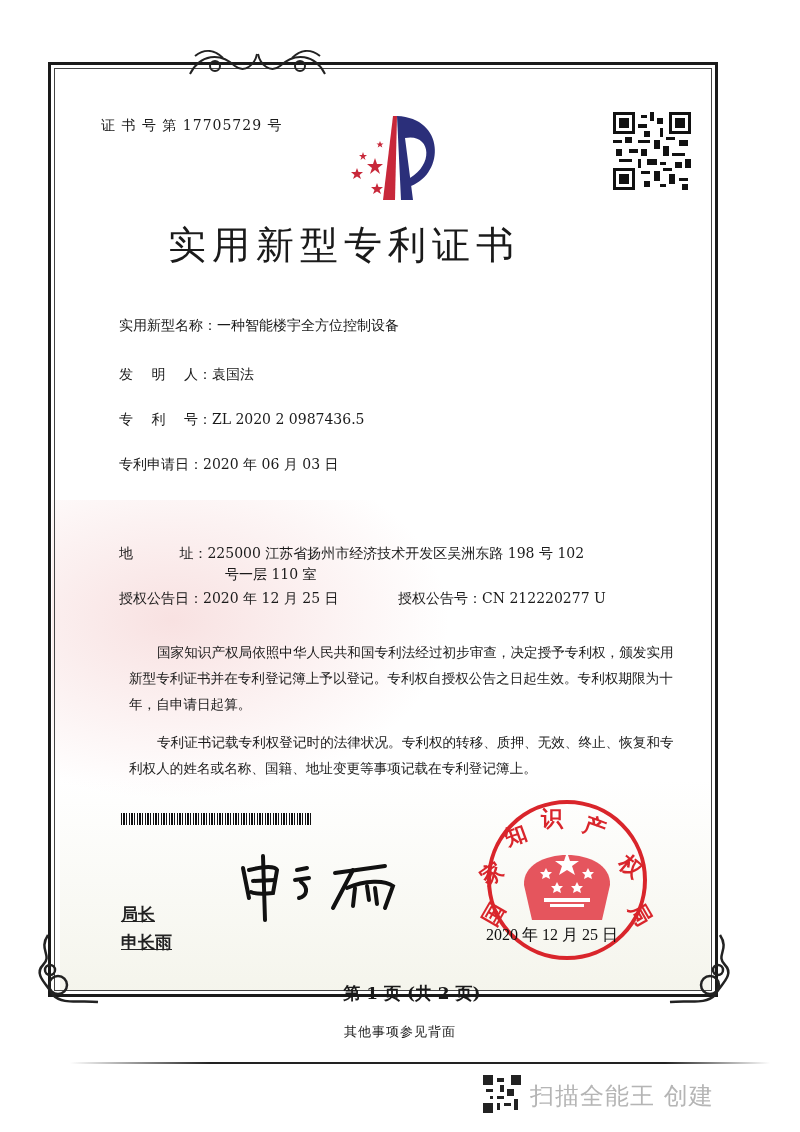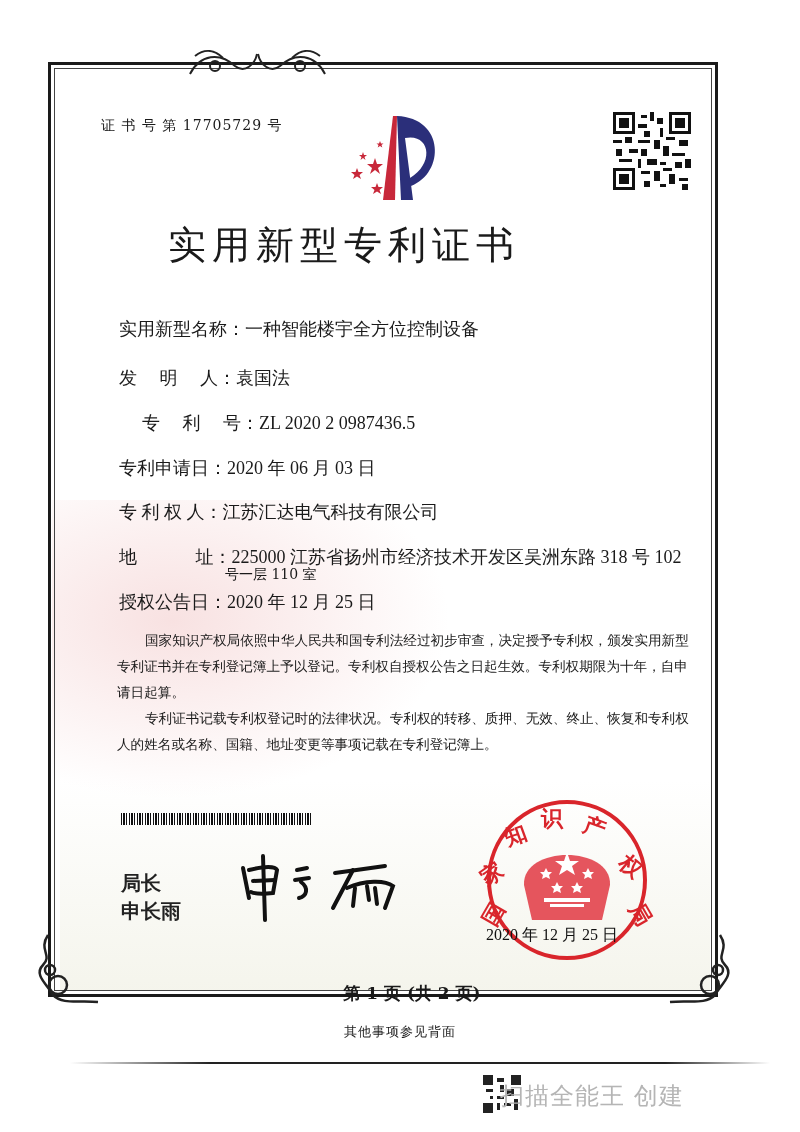--- a/index.html
+++ b/index.html
@@ -15,39 +15,39 @@
   .tint2{position:absolute;left:60px;top:780px;width:650px;height:210px;
         background:linear-gradient(180deg, rgba(248,246,238,0.0), rgba(240,240,228,0.7));}
   .ornament-top{position:absolute;left:185px;top:44px;width:145px;height:40px;}
   .ornament-bl{position:absolute;left:28px;top:930px;width:80px;height:80px;}
   .ornament-br{position:absolute;left:660px;top:930px;width:80px;height:80px;}
   .cert-no{position:absolute;left:101px;top:117px;font-size:14px;letter-spacing:1px;}
   .logo{position:absolute;left:335px;top:108px;width:110px;height:95px;}
   .qr{position:absolute;left:613px;top:112px;width:78px;height:78px;}
   .title{position:absolute;left:0;width:688px;top:220px;text-align:center;font-size:38px;
          letter-spacing:6px;font-family:"DejaVu Serif",serif;}
-  .field{position:absolute;left:119px;font-size:18px;white-space:nowrap;font-family:Liberation Serif, serif;}
+  .field{position:absolute;left:119px;font-size:14px;white-space:nowrap;}
   .field .lbl{display:inline-block;}
   .field .val{display:inline-block;}
   .addr2{position:absolute;left:217px;top:566px;font-size:14px;margin-left:8px;}
   .body-text{position:absolute;left:117px;width:578px;top:627px;font-size:13.6px;line-height:26px;
              font-family:"DejaVu Sans",sans-serif;}
-  .body-text p{margin:0;text-indent:28px;}
+  .body-text p{margin:12px;text-indent:28px;}
   .barcode{position:absolute;left:121px;top:813px;width:190px;height:12px;
      background:repeating-linear-gradient(90deg,#111 0 1px,#fff 1px 2px,#111 2px 4px,#fff 4px 5px,#111 5px 6px,#fff 6px 8px);}
-  .director{position:absolute;left:121px;top:869px;font-size:20px;line-height:28px;font-family:"DejaVu Sans",sans-serif;font-weight:bold;color:#222;}
+  .director{position:absolute;left:121px;top:900px;font-size:17px;line-height:28px;font-family:"DejaVu Sans",sans-serif;font-weight:bold;color:#222;text-decoration:underline;}
   .signature{position:absolute;left:235px;top:848px;width:175px;height:75px;}
   .seal{position:absolute;left:462px;top:790px;width:210px;height:190px;}
   .seal-date{position:absolute;left:486px;top:925px;font-size:16px;color:#111;font-family:"Liberation Serif",serif;}
   .footer-page{position:absolute;left:12px;width:800px;top:982px;text-align:center;font-size:17px;font-weight:bold;}
   .footer-note{position:absolute;left:0;width:800px;top:1023px;text-align:center;font-size:13px;letter-spacing:1px;}
   .rule{position:absolute;left:70px;top:1062px;width:700px;height:2px;
         background:linear-gradient(90deg,rgba(0,0,0,0),#222 20%,#222 85%,rgba(0,0,0,0));}
   .wm-qr{position:absolute;left:483px;top:1075px;width:38px;height:38px;}
-  .wm-text{position:absolute;left:500px;top:1080px;font-size:24px;color:#b5b5b5;font-family:"DejaVu Sans",sans-serif;letter-spacing:1px;}
+  .wm-text{position:absolute;left:530px;top:1080px;font-size:24px;color:#b5b5b5;font-family:"DejaVu Sans",sans-serif;letter-spacing:1px;}
 </style>
 </head>
 <body>
 
 <div class="page">
 
   <div class="tint"></div>
   <div class="tint2"></div>
 
   <div class="frame"></div>
@@ -143,35 +143,35 @@
   </svg>
 
   <div class="title">实用新型专利证书</div>
 
   <div class="field" style="top:317px;">
     <span class="lbl">实用新型名称：</span><span class="val">一种智能楼宇全方位控制设备</span>
   </div>
   <div class="field" style="top:366px;">
     <span class="lbl">发　 明 　人：</span><span class="val">袁国法</span>
   </div>
-  <div class="field" style="top:411px;margin-left:23px;">
+  <div class="field" style="top:411px;">
     <span class="lbl">专　 利 　号：</span><span class="val">ZL 2020 2 0987436.5</span>
   </div>
   <div class="field" style="top:456px;">
     <span class="lbl">专利申请日：</span><span class="val">2020 年 06 月 03 日</span>
   </div>
-  <div class="field" style="top:500px;">
-    <span class="lbl">专 利 权 人：</span><span class="val">江苏汇达电气科技有限公司</span>
-  </div>
   <div class="field" style="top:545px;">
-    <span class="lbl">地　　　 址：</span><span class="val">225000 江苏省扬州市经济技术开发区吴洲东路 318 号 102</span>
+    <span class="lbl">地　　　 址：</span><span class="val">225000 江苏省扬州市经济技术开发区吴洲东路 198 号 102</span>
   </div>
   <div class="addr2">号一层 110 室</div>
   <div class="field" style="top:590px;">
     <span class="lbl">授权公告日：</span><span class="val">2020 年 12 月 25 日</span>
+  </div>
+  <div class="field" style="top:590px;left:398px;">
+    <span class="lbl">授权公告号：</span><span class="val">CN 212220277 U</span>
   </div>
 
   <div class="body-text">
     <p>国家知识产权局依照中华人民共和国专利法经过初步审查，决定授予专利权，颁发实用新型专利证书并在专利登记簿上予以登记。专利权自授权公告之日起生效。专利权期限为十年，自申请日起算。</p>
     <p>专利证书记载专利权登记时的法律状况。专利权的转移、质押、无效、终止、恢复和专利权人的姓名或名称、国籍、地址变更等事项记载在专利登记簿上。</p>
   </div>
 
   <div class="barcode"></div>
 
   <div class="director">

